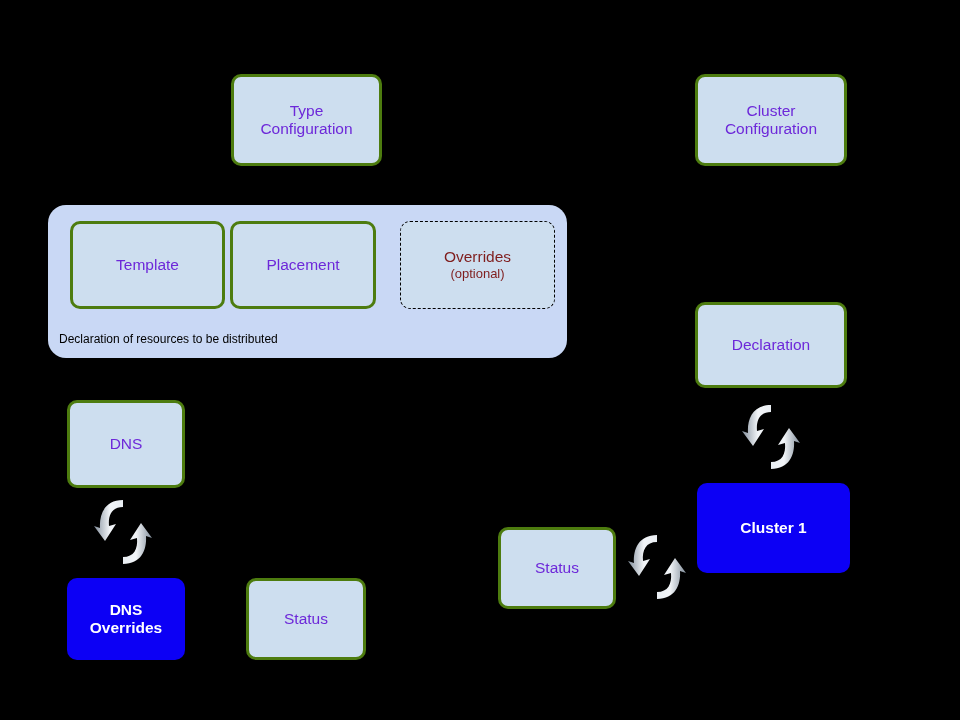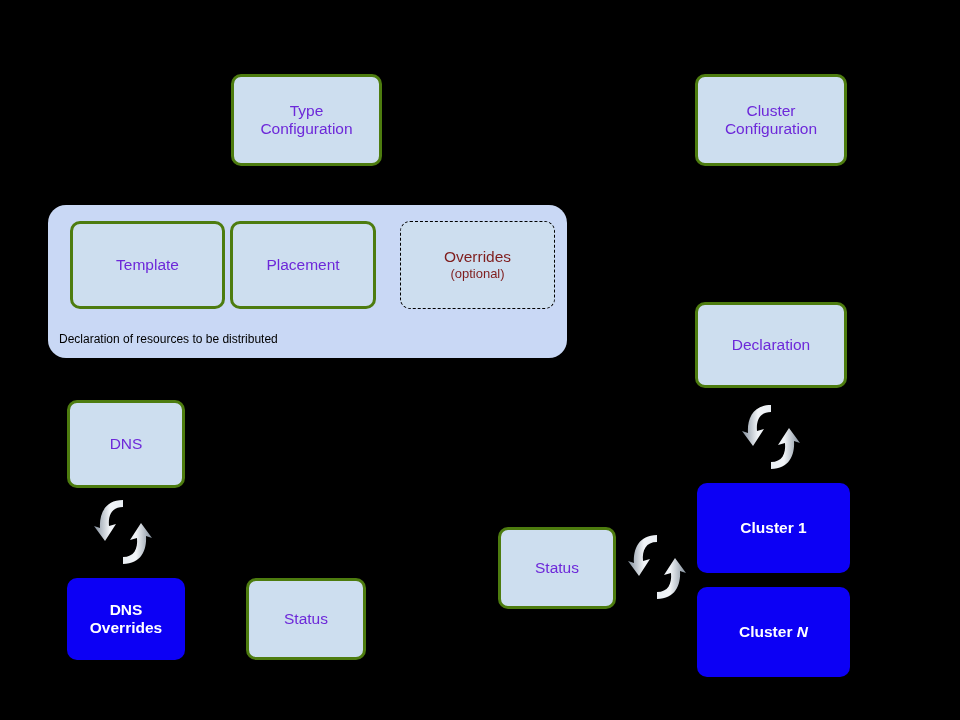--- a/index.html
+++ b/index.html
@@ -183,19 +183,14 @@
       <path d="M31 71 C49 71 55 57 54 43 L60 45 L49 30 L38 47 L45 45 C46 56 42 64 31 64 Z" fill="url(#syncGrad)"></path>
     </svg>
   </div>
 
   <div class="node node-blue" style="left:697px; top:483px; width:153px; height:90px;">
     <span>
       <span>Cluster </span><span>1</span>
     </span>
   </div>
 
-  <div class="node node-blue" style="left:697px; top:587px; width:153px; height:90px;">
-    <span>
-      <span>Cluster </span><span class="italic">N</span>
-    </span>
-  </div>
 
 </div>
 
 </body></html>

